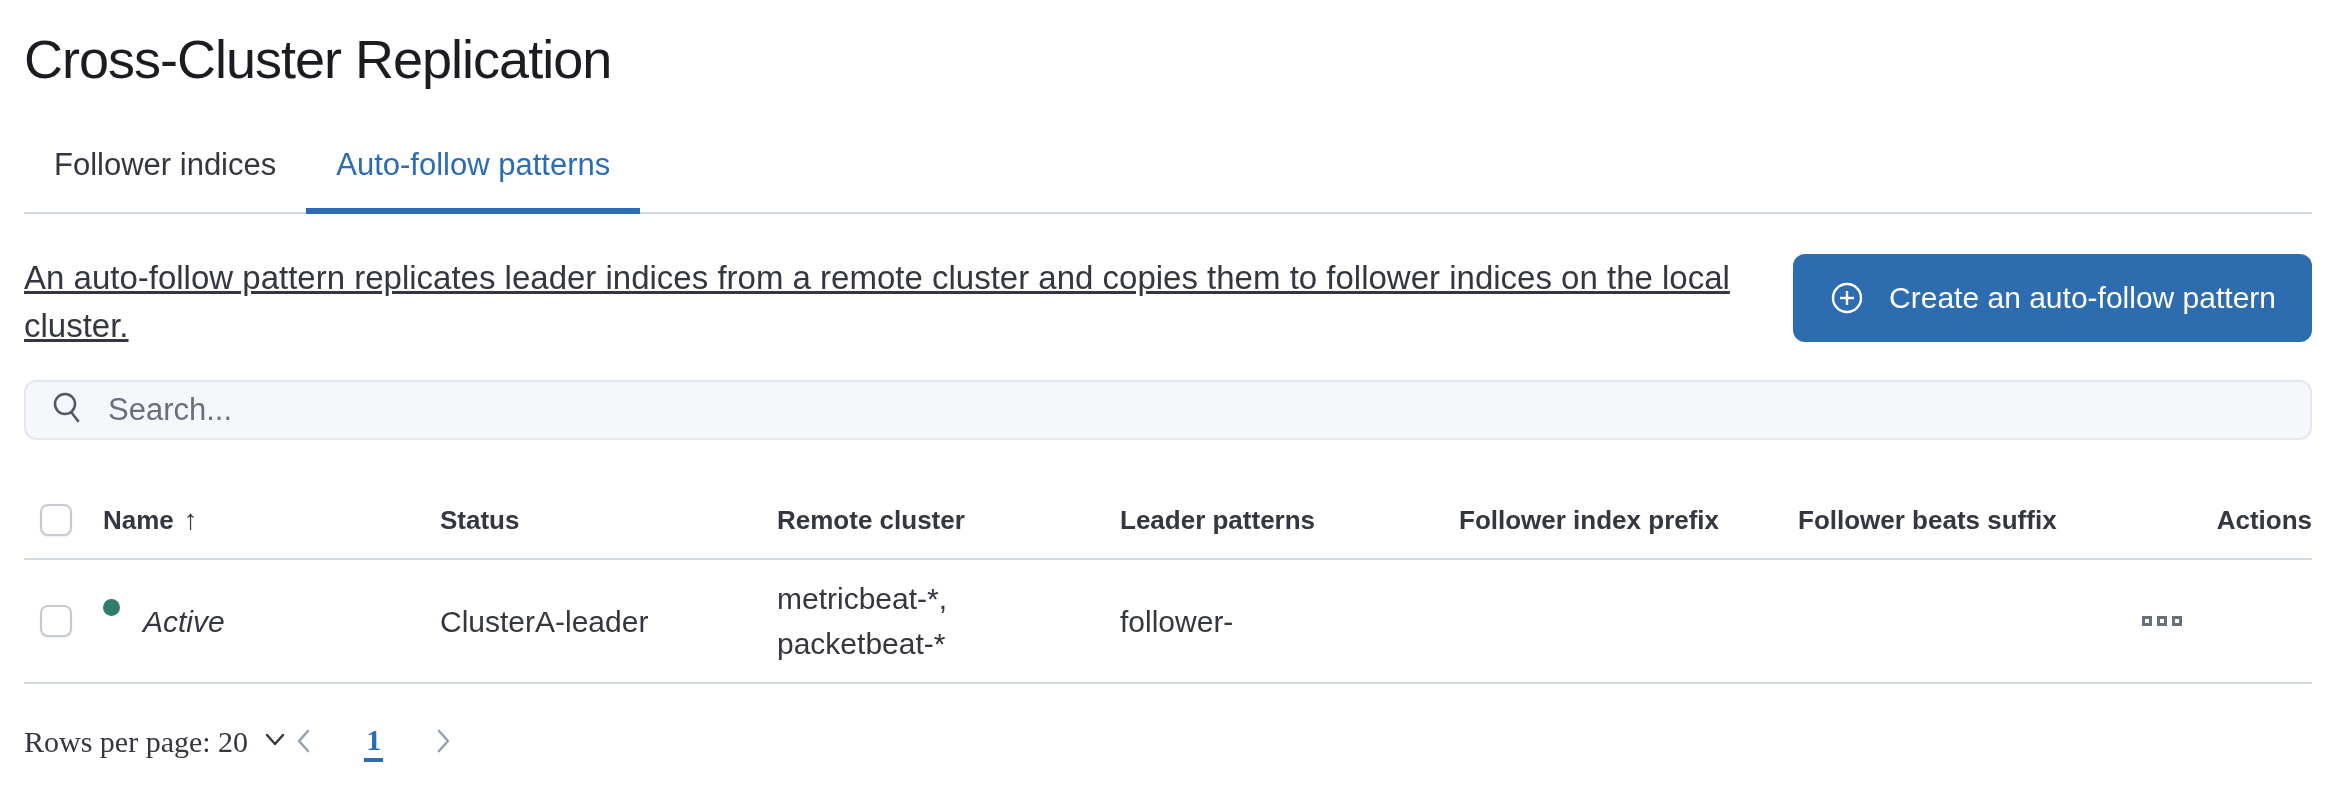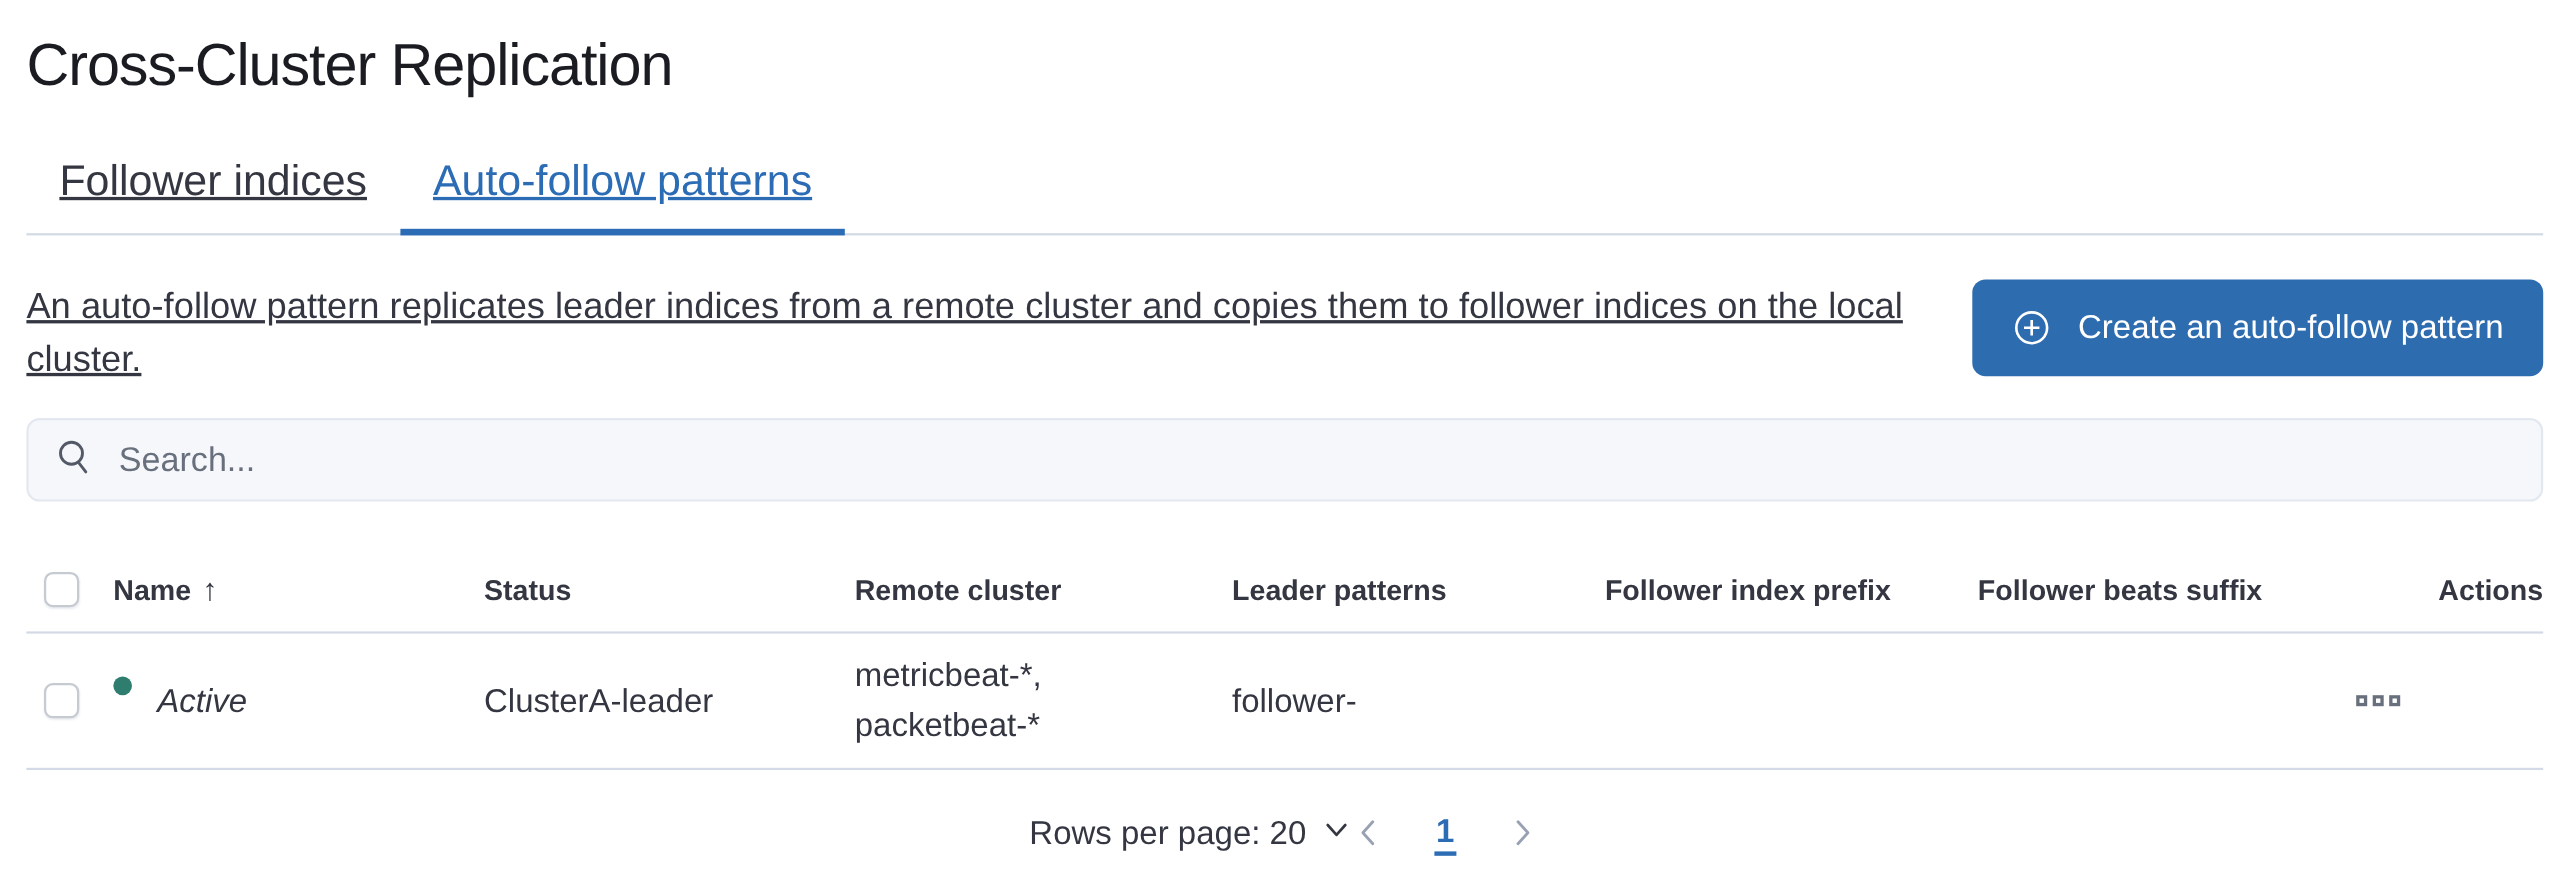--- a/index.html
+++ b/index.html
@@ -26,40 +26,40 @@
 
   
   .page-title{
     margin:16px 0 0 0;font-size:54px;line-height:86px;font-weight:400;
     letter-spacing:-1px;color:var(--title-text);
   }
 
   
   .tabs{display:flex;margin-top:44px;border-bottom:2px solid var(--border);}
   .tab{
-    font-size:39px;line-height:38px;font-weight:500;color:var(--text);
+    font-size:31px;line-height:38px;font-weight:500;color:var(--text);
     padding:0 30px 24px 30px;border-bottom:6px solid transparent;margin-bottom:-2px;
-    cursor:pointer;white-space:nowrap;text-decoration:underline;
+    cursor:pointer;white-space:nowrap;
   }
   .tab.active{color:var(--link);border-bottom-color:var(--link);}
 
   
   .desc-row{display:flex;justify-content:space-between;align-items:flex-start;margin-top:40px;}
   .description{margin:0;font-size:33px;line-height:48px;max-width:1750px;color:var(--text);text-decoration:underline;}
   .create-btn{
     display:flex;align-items:center;gap:24px;flex:none;
     background:var(--button-fill);color:#ffffff;border:none;border-radius:12px;
     height:88px;padding:0 36px;font-size:30px;font-family:inherit;cursor:pointer;
     margin-top:0;
   }
   .create-btn svg{display:block;}
 
   
   .search-box{
-    margin-top:30px;height:76px;background:var(--search-bg);
+    margin-top:30px;height:60px;background:var(--search-bg);
     border:2px solid var(--search-border);border-radius:12px;
     display:flex;align-items:center;padding:0 24px;gap:22px;
   }
   .search-box svg{flex:none;}
   .search-input{
     flex:1;border:none;background:transparent;outline:none;
     font-size:31px;font-family:inherit;color:var(--text);padding:0;
   }
   .search-input::placeholder{color:var(--muted-text);opacity:1;}
 
@@ -85,21 +85,21 @@
   .name-link{color:var(--link);text-decoration:none;cursor:pointer;}
   .status-cell{display:flex;align-items:flex-start;gap:23px;font-style:italic;}
   .status-dot{width:17px;height:17px;border-radius:50%;background:var(--success);flex:none;}
   .td-actions{justify-self:end;padding-right:0;}
   .actions-btn{
     background:none;border:none;cursor:pointer;display:flex;gap:5px;padding:8px;
   }
   .box-sq{width:10px;height:10px;border:3px solid var(--muted-text);display:block;}
 
   
-  .footer{display:flex;justify-content:center;align-items:center;margin-top:38px;}
+  .footer{display:flex;justify-content:flex-start;align-items:center;margin-top:38px;font-family:Liberation Serif, serif;}
   .rows-per-page{display:flex;align-items:center;gap:14px;font-size:30px;cursor:pointer;}
   .pagination{display:flex;align-items:center;gap:44px;}
   .page-arrow{background:none;border:none;padding:0;cursor:default;display:flex;}
   .page-number{
     font-size:30px;font-weight:700;color:var(--link);
     border-bottom:4px solid var(--link);line-height:36px;cursor:pointer;
     padding:0 2px;
   }
 </style>
 </head>

